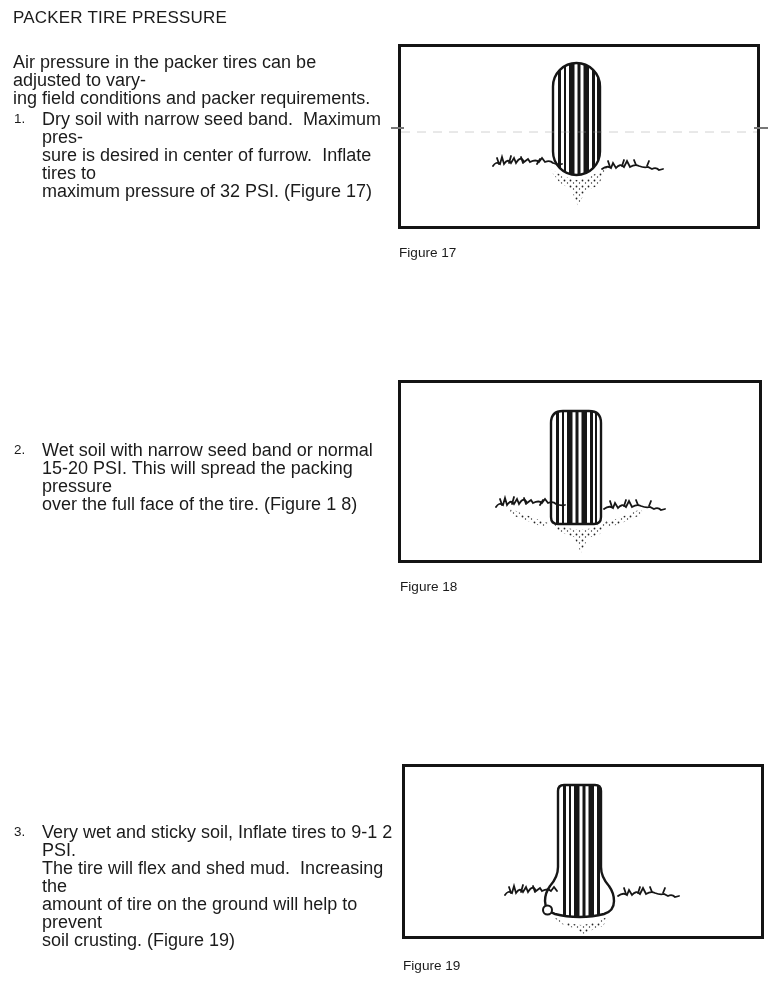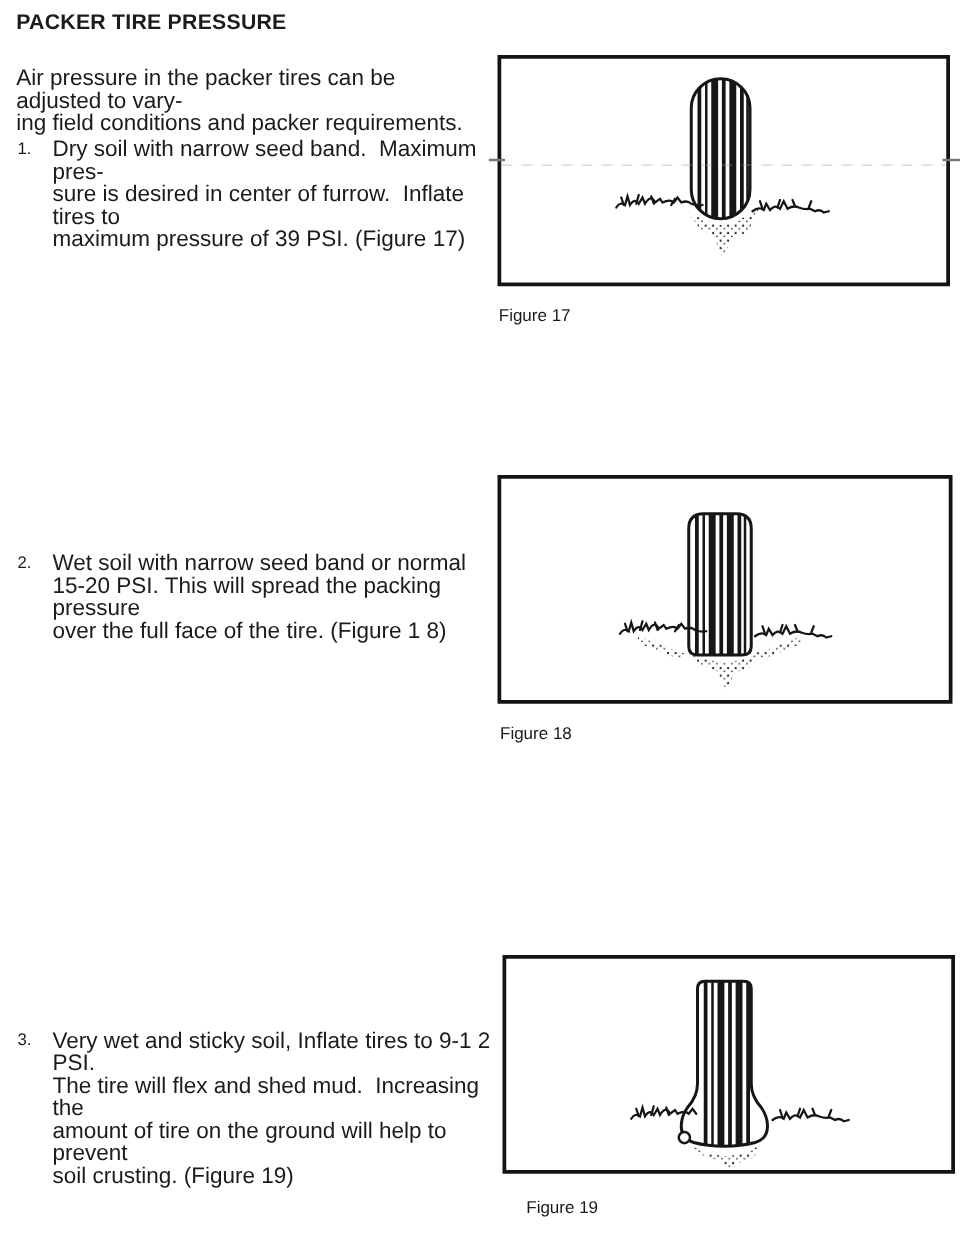--- a/index.html
+++ b/index.html
@@ -7,21 +7,21 @@
   body {
     width: 772px; height: 1000px;
     font-family: "Liberation Sans", "DejaVu Sans", sans-serif;
     color: #1b1b1b;
     position: relative;
     overflow: hidden;
   }
   .page { position: absolute; inset: 0; background: #fff; }
   .title {
     position: absolute; left: 13px; top: 8px;
-    font-size: 17px; font-weight: bold; letter-spacing: 0.2px;
+    font-size: 17px; font-weight: normal; letter-spacing: 0.2px;
   }
   .tl { white-space: pre-wrap; font-size: 18px; line-height: 18px; }
   .intro { position: absolute; left: 13px; top: 53px; width: 370px; }
   .item { position: absolute; left: 14px; width: 385px; display: flex; }
   .item .num { width: 28px; flex: 0 0 28px; font-size: 13.4px; line-height: 18px; }
   .item .itxt { flex: 1; }
   .figbox {
     position: absolute; background: #fff;
     border: 3px solid #141414;
   }
@@ -41,21 +41,21 @@
   <div class="intro">
     <div class="tl">Air pressure in the packer tires can be adjusted to vary-</div>
     <div class="tl">ing field conditions and packer requirements.</div>
   </div>
 
   <div class="item" style="top:110px">
     <span class="num">1.</span>
     <div class="itxt">
       <div class="tl">Dry soil with narrow seed band.  Maximum pres-</div>
       <div class="tl">sure is desired in center of furrow.  Inflate tires to</div>
-      <div class="tl">maximum pressure of 39 PSI. (Figure 17)</div>
+      <div class="tl">maximum pressure of 32 PSI. (Figure 17)</div>
     </div>
   </div>
 
   <div class="item" style="top:441px">
     <span class="num">2.</span>
     <div class="itxt">
       <div class="tl">Wet soil with narrow seed band or normal</div>
       <div class="tl">15-20 PSI. This will spread the packing pressure</div>
       <div class="tl">over the full face of the tire. (Figure 1 8)</div>
     </div>
@@ -183,15 +183,15 @@
       <g stroke="#161616" stroke-width="1.8" fill="none" stroke-linecap="round" transform="translate(100,128)">
         <path d="M0,0 q3,-5 7,-2 l2,-7 2,7 q4,-6 7,-1 l3,-5 2,5 q5,-8 8,-1 l4,-3 2,3 q6,-3 9,0 l3,-4 3,4"></path>
         <path d="M6,-2 l-2,-6 M16,-3 l2,-7 M30,-3 l-2,-6"></path>
       </g>
       <g stroke="#161616" stroke-width="1.8" fill="none" stroke-linecap="round" transform="translate(213,128)">
         <path d="M0,1 q5,-4 9,-1 l2,-5 3,5 q4,-5 8,-1 l3,-6 3,6 q5,-3 9,-1 q5,2 9,1 l4,2 q4,-2 7,1 l4,-1"></path>
         <path d="M8,-1 l-2,-6 M20,-2 l2,-6 M34,-3 l-2,-5 M45,-2 l2,-5"></path>
       </g>
     </svg>
   </figure>
-  <div class="figcap" style="left:421px; top:958px">Figure 19</div>
+  <div class="figcap" style="left:403px; top:958px">Figure 19</div>
 
 </div>
 
 </body></html>

